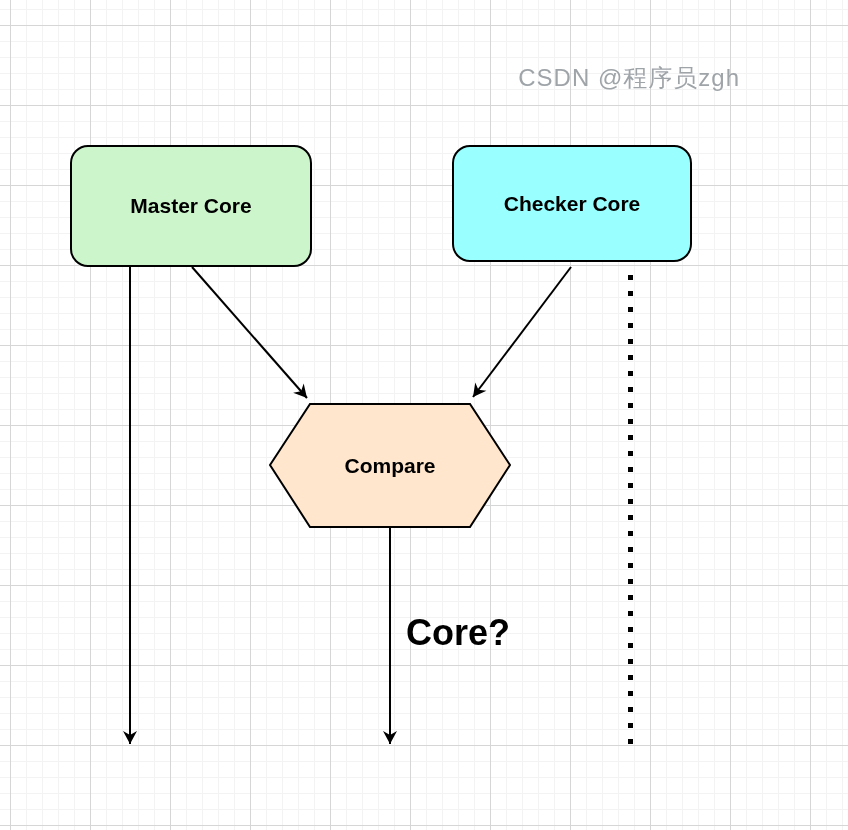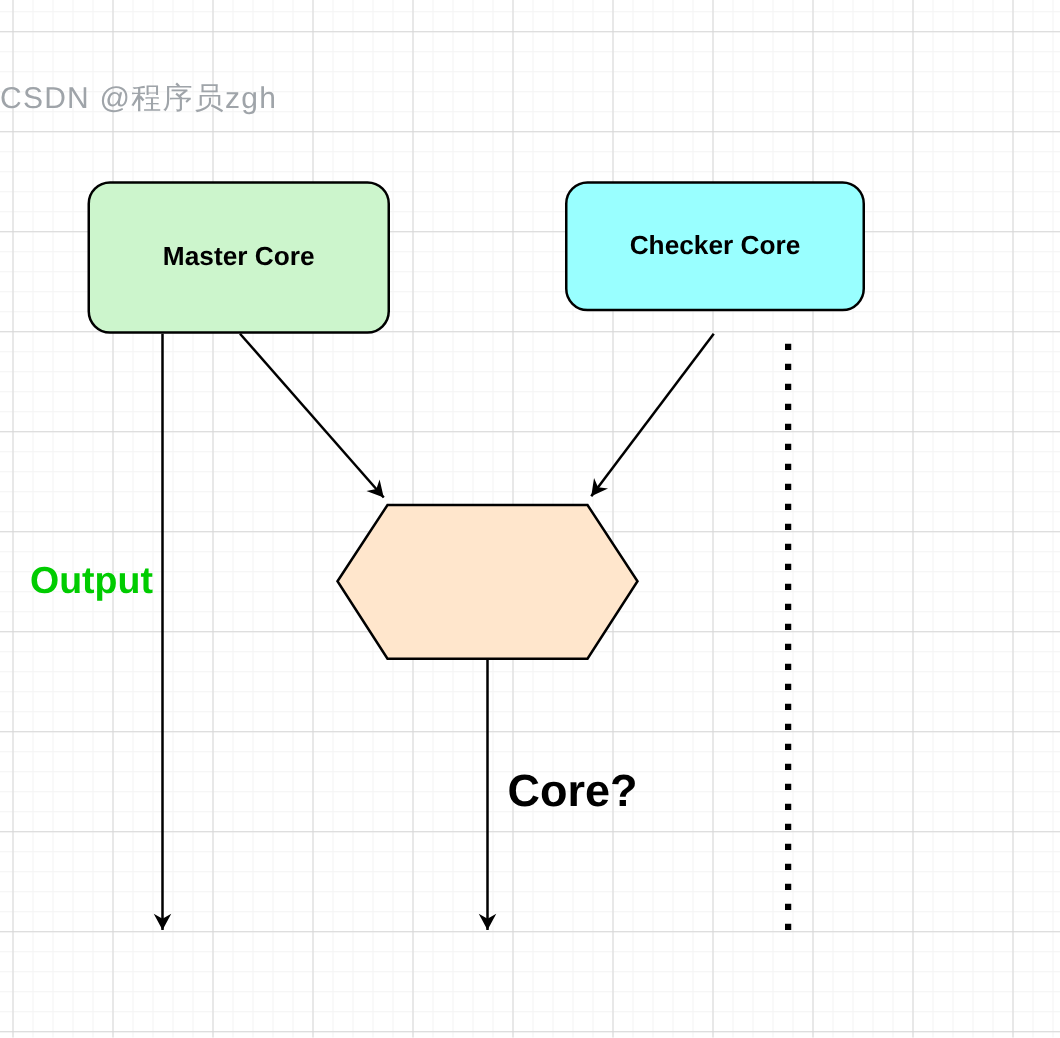--- a/index.html
+++ b/index.html
@@ -19,21 +19,21 @@
       linear-gradient(#f3f3f3 1px, transparent 1px),
       linear-gradient(90deg, #f3f3f3 1px, transparent 1px);
     background-size: 80px 80px, 80px 80px, 16px 16px, 16px 16px;
     background-position: 10px 25px, 10px 25px, 10px 25px, 10px 25px;
   }
   .watermark {
     position: absolute;
     left: 0;
     top: 62px;
     width: 740px;
-    text-align: left;
+    text-align: right;
     font-size: 24px;
     color: #9fa4a9;
     letter-spacing: 1px;
     user-select: none;
   }
   .overlay {
     position: absolute;
     left: 0;
     top: 0;
   }
@@ -53,21 +53,21 @@
     left: 70px;
     top: 145px;
     width: 242px;
     height: 122px;
     background: #ccf5cc;
   }
   .node-checker {
     left: 452px;
     top: 145px;
     width: 240px;
-    height: 104px;
+    height: 117px;
     background: #99ffff;
   }
   .hex-label {
     position: absolute;
     left: 290px;
     top: 404px;
     width: 200px;
     height: 123px;
     display: flex;
     align-items: center;
@@ -128,19 +128,21 @@
   </svg>
 
   <div class="node node-master">
     <span>Master Core</span>
   </div>
 
   <div class="node node-checker">
     <span>Checker Core</span>
   </div>
 
+  <div class="hex-label">
+    <span>Compare</span>
+  </div>
 
-  <div class="floating-label label-output">Output</div>
 
   <div class="floating-label label-error">Core?</div>
 
 
 </div>
 
 </body></html>

